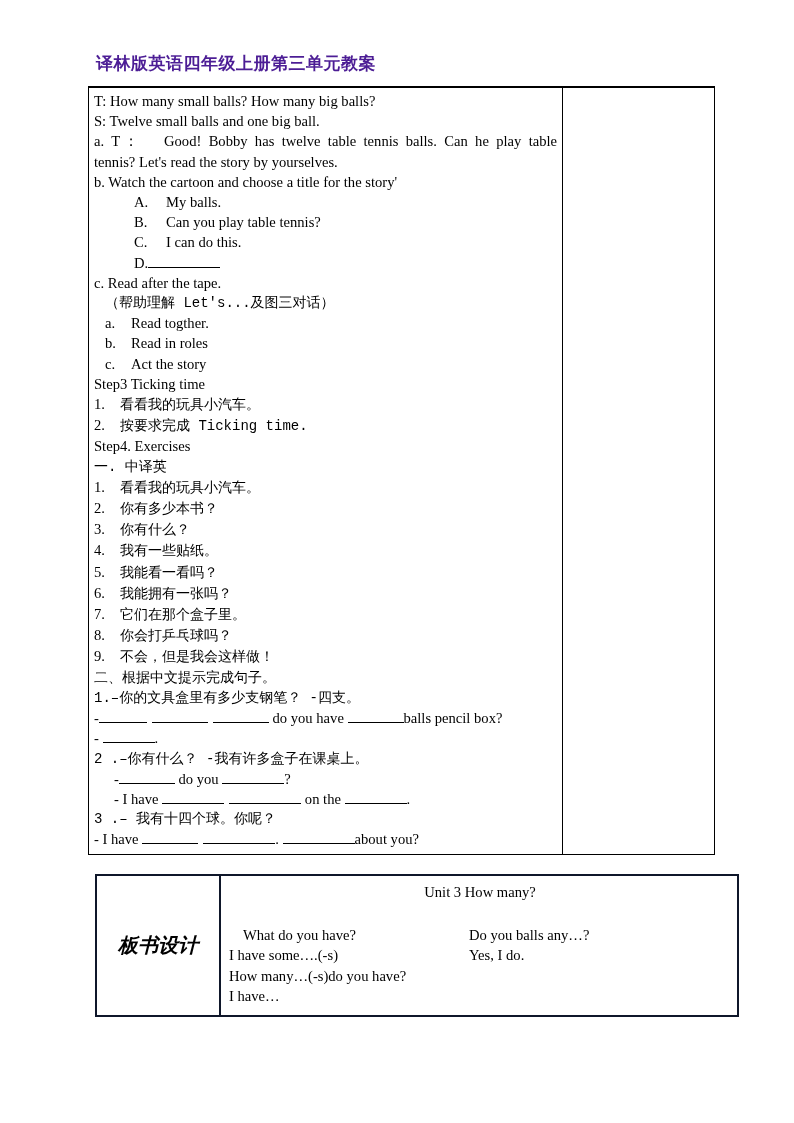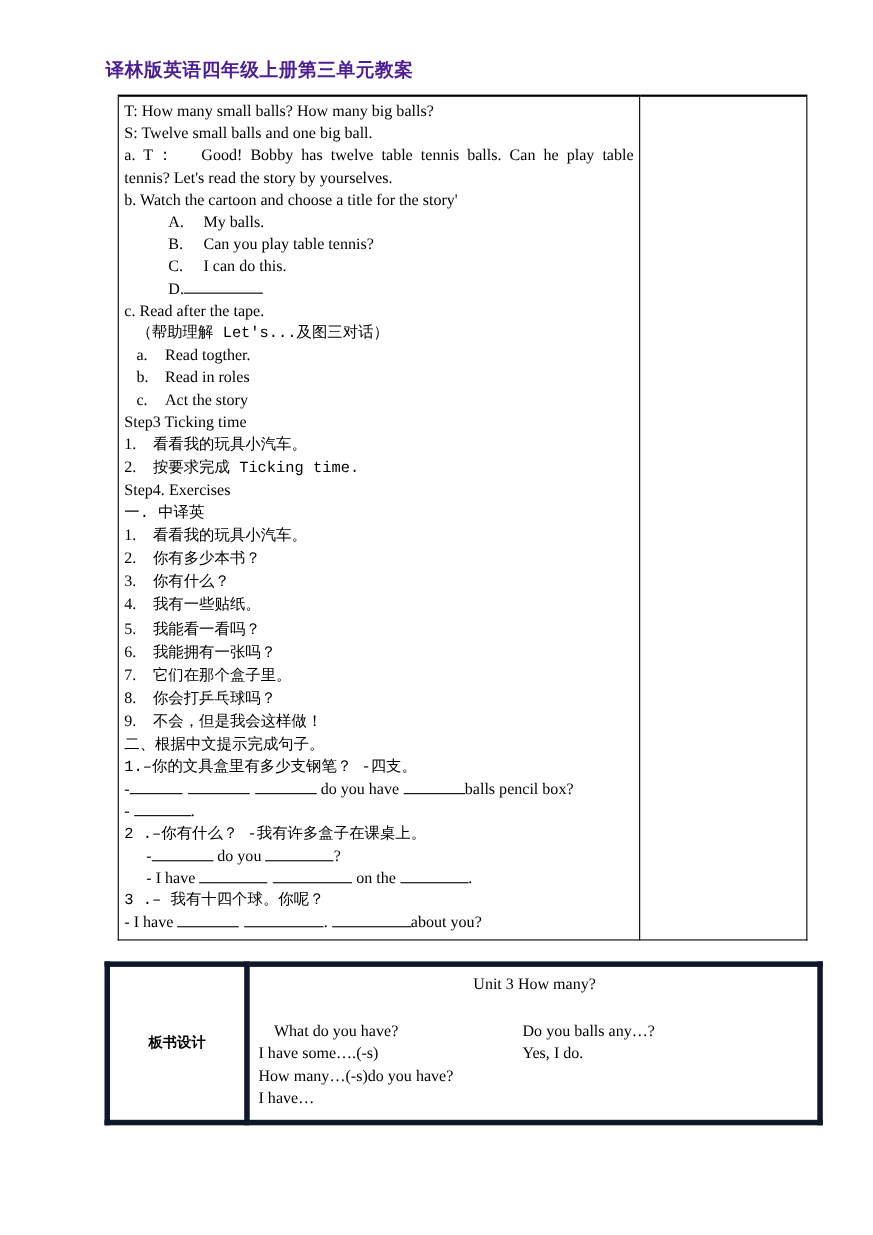--- a/index.html
+++ b/index.html
@@ -26,21 +26,21 @@
     font-weight: bold;
     font-size: 17px;
     letter-spacing: 0.5px;
     color: #4c1d95;
     white-space: nowrap;
   }
 
   
   .tbl-main {
     position: absolute;
-    left: 107px;
+    left: 88px;
     top: 86px;
     width: 626px;
     border-collapse: collapse;
     table-layout: fixed;
     padding-left: 33px;
   }
   .tbl-main td {
     border: 1px solid #000;
     border-top: 2px solid #000;
     vertical-align: top;
@@ -92,30 +92,31 @@
   
   .tbl-bottom {
     position: absolute;
     left: 95px;
     top: 874px;
     width: 626px;
     border-collapse: collapse;
     table-layout: fixed;
   }
   .tbl-bottom td {
-    border: 5px solid #0f172a;
+    border: 2px solid #0f172a;
     vertical-align: middle;
     padding: 0;
   }
   .tbl-bottom td.bb-label {
     width: 122px;
     text-align: center;
     font-family: "DejaVu Sans", "Liberation Sans", sans-serif;
     font-weight: bold;
-    font-size: 13px;
+    font-size: 20px;
+    font-style: italic;
   }
   .tbl-bottom td.bb-content {
     width: 502px;
     vertical-align: top;
     padding: 6px 6px 8px 8px;
     font-size: 14.6px;
     line-height: 20.5px;
   }
   .bb-heading {
     text-align: center;

